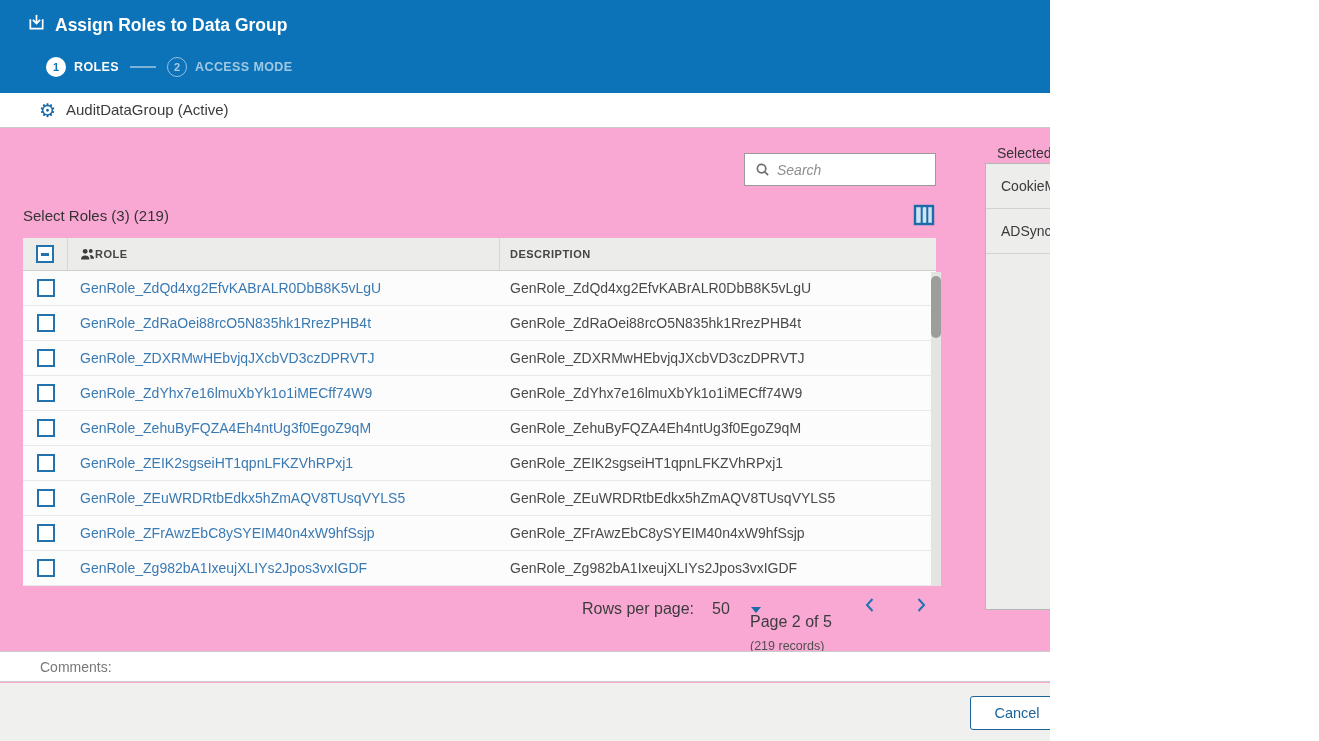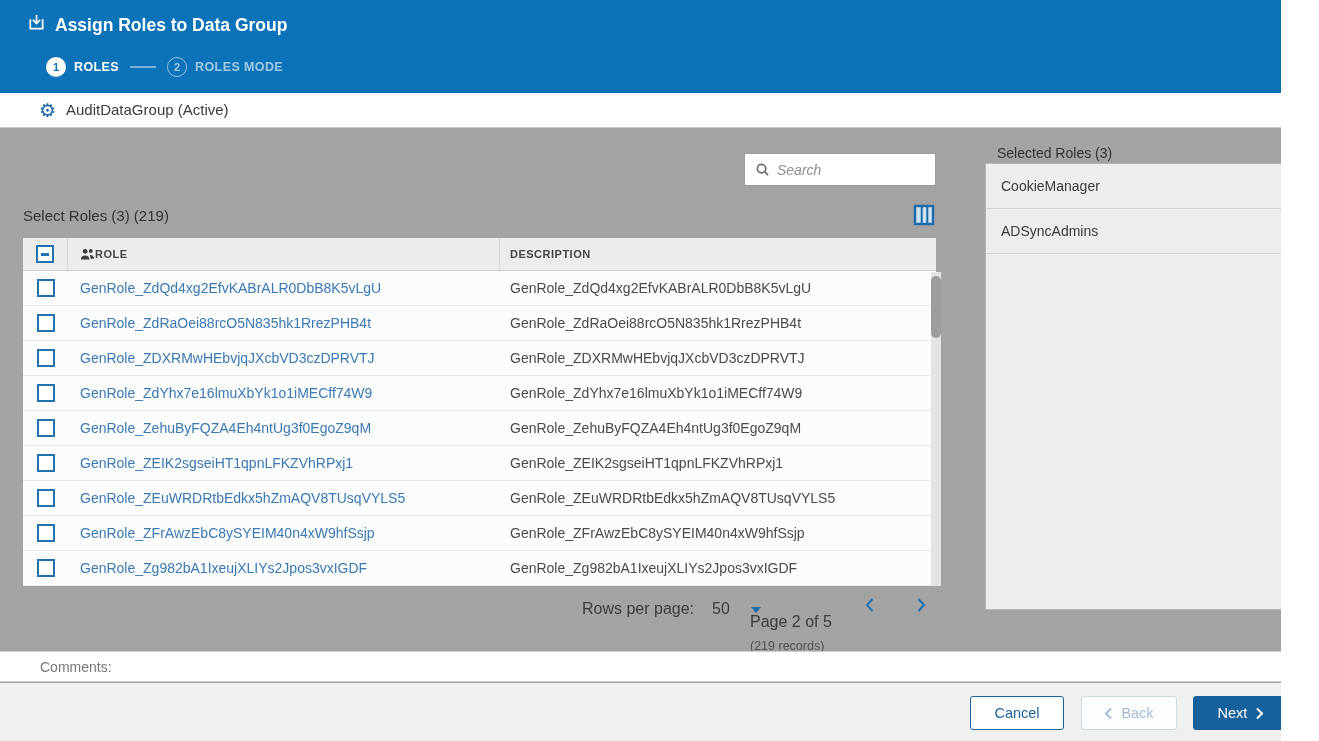--- a/index.html
+++ b/index.html
@@ -1,17 +1,17 @@
 <!DOCTYPE html>
 <html><head>
 <meta charset="utf-8">
 <style>
   * { margin:0; padding:0; box-sizing:border-box; }
   body { font-family:"Liberation Sans","DejaVu Sans",sans-serif; background:#fff; }
-  .app { position:relative; width:1281px; height:741px; overflow:hidden; background:#a3a3a3; }
+  .app { position:relative; width:1050px; height:741px; overflow:hidden; background:#f9a8d4; }
 
   
   .hdr { position:absolute; top:0; left:0; width:100%; height:93px; background:#0d73b9; }
   .hdr-title { position:absolute; left:27px; top:13px; display:flex; align-items:center; gap:9px;
                color:#fff; font-size:17.5px; font-weight:600; }
   .stepper { position:absolute; left:46px; top:57px; display:flex; align-items:center; }
   .step-circle { width:20px; height:20px; border-radius:50%; display:flex; align-items:center;
                  justify-content:center; font-size:11px; font-weight:700; }
   .step-circle.active { background:#fff; color:#0d73b9; }
   .step-circle.inactive { background:transparent; color:rgba(255,255,255,.62);
@@ -115,21 +115,21 @@
       <span>Assign Roles to Data Group</span>
     </div>
     <div class="stepper">
       <div class="step">
         <div class="step-circle active">1</div>
         <div class="step-label active">ROLES</div>
       </div>
       <div class="step-conn"></div>
       <div class="step">
         <div class="step-circle inactive">2</div>
-        <div class="step-label inactive">ROLES MODE</div>
+        <div class="step-label inactive">ACCESS MODE</div>
       </div>
     </div>
   </div>
 
   <div class="ctx">
     <span class="ctx-gear">⚙</span>
     <span class="ctx-text">
       <span>AuditDataGroup</span>
       <span>(Active)</span>
     </span>

